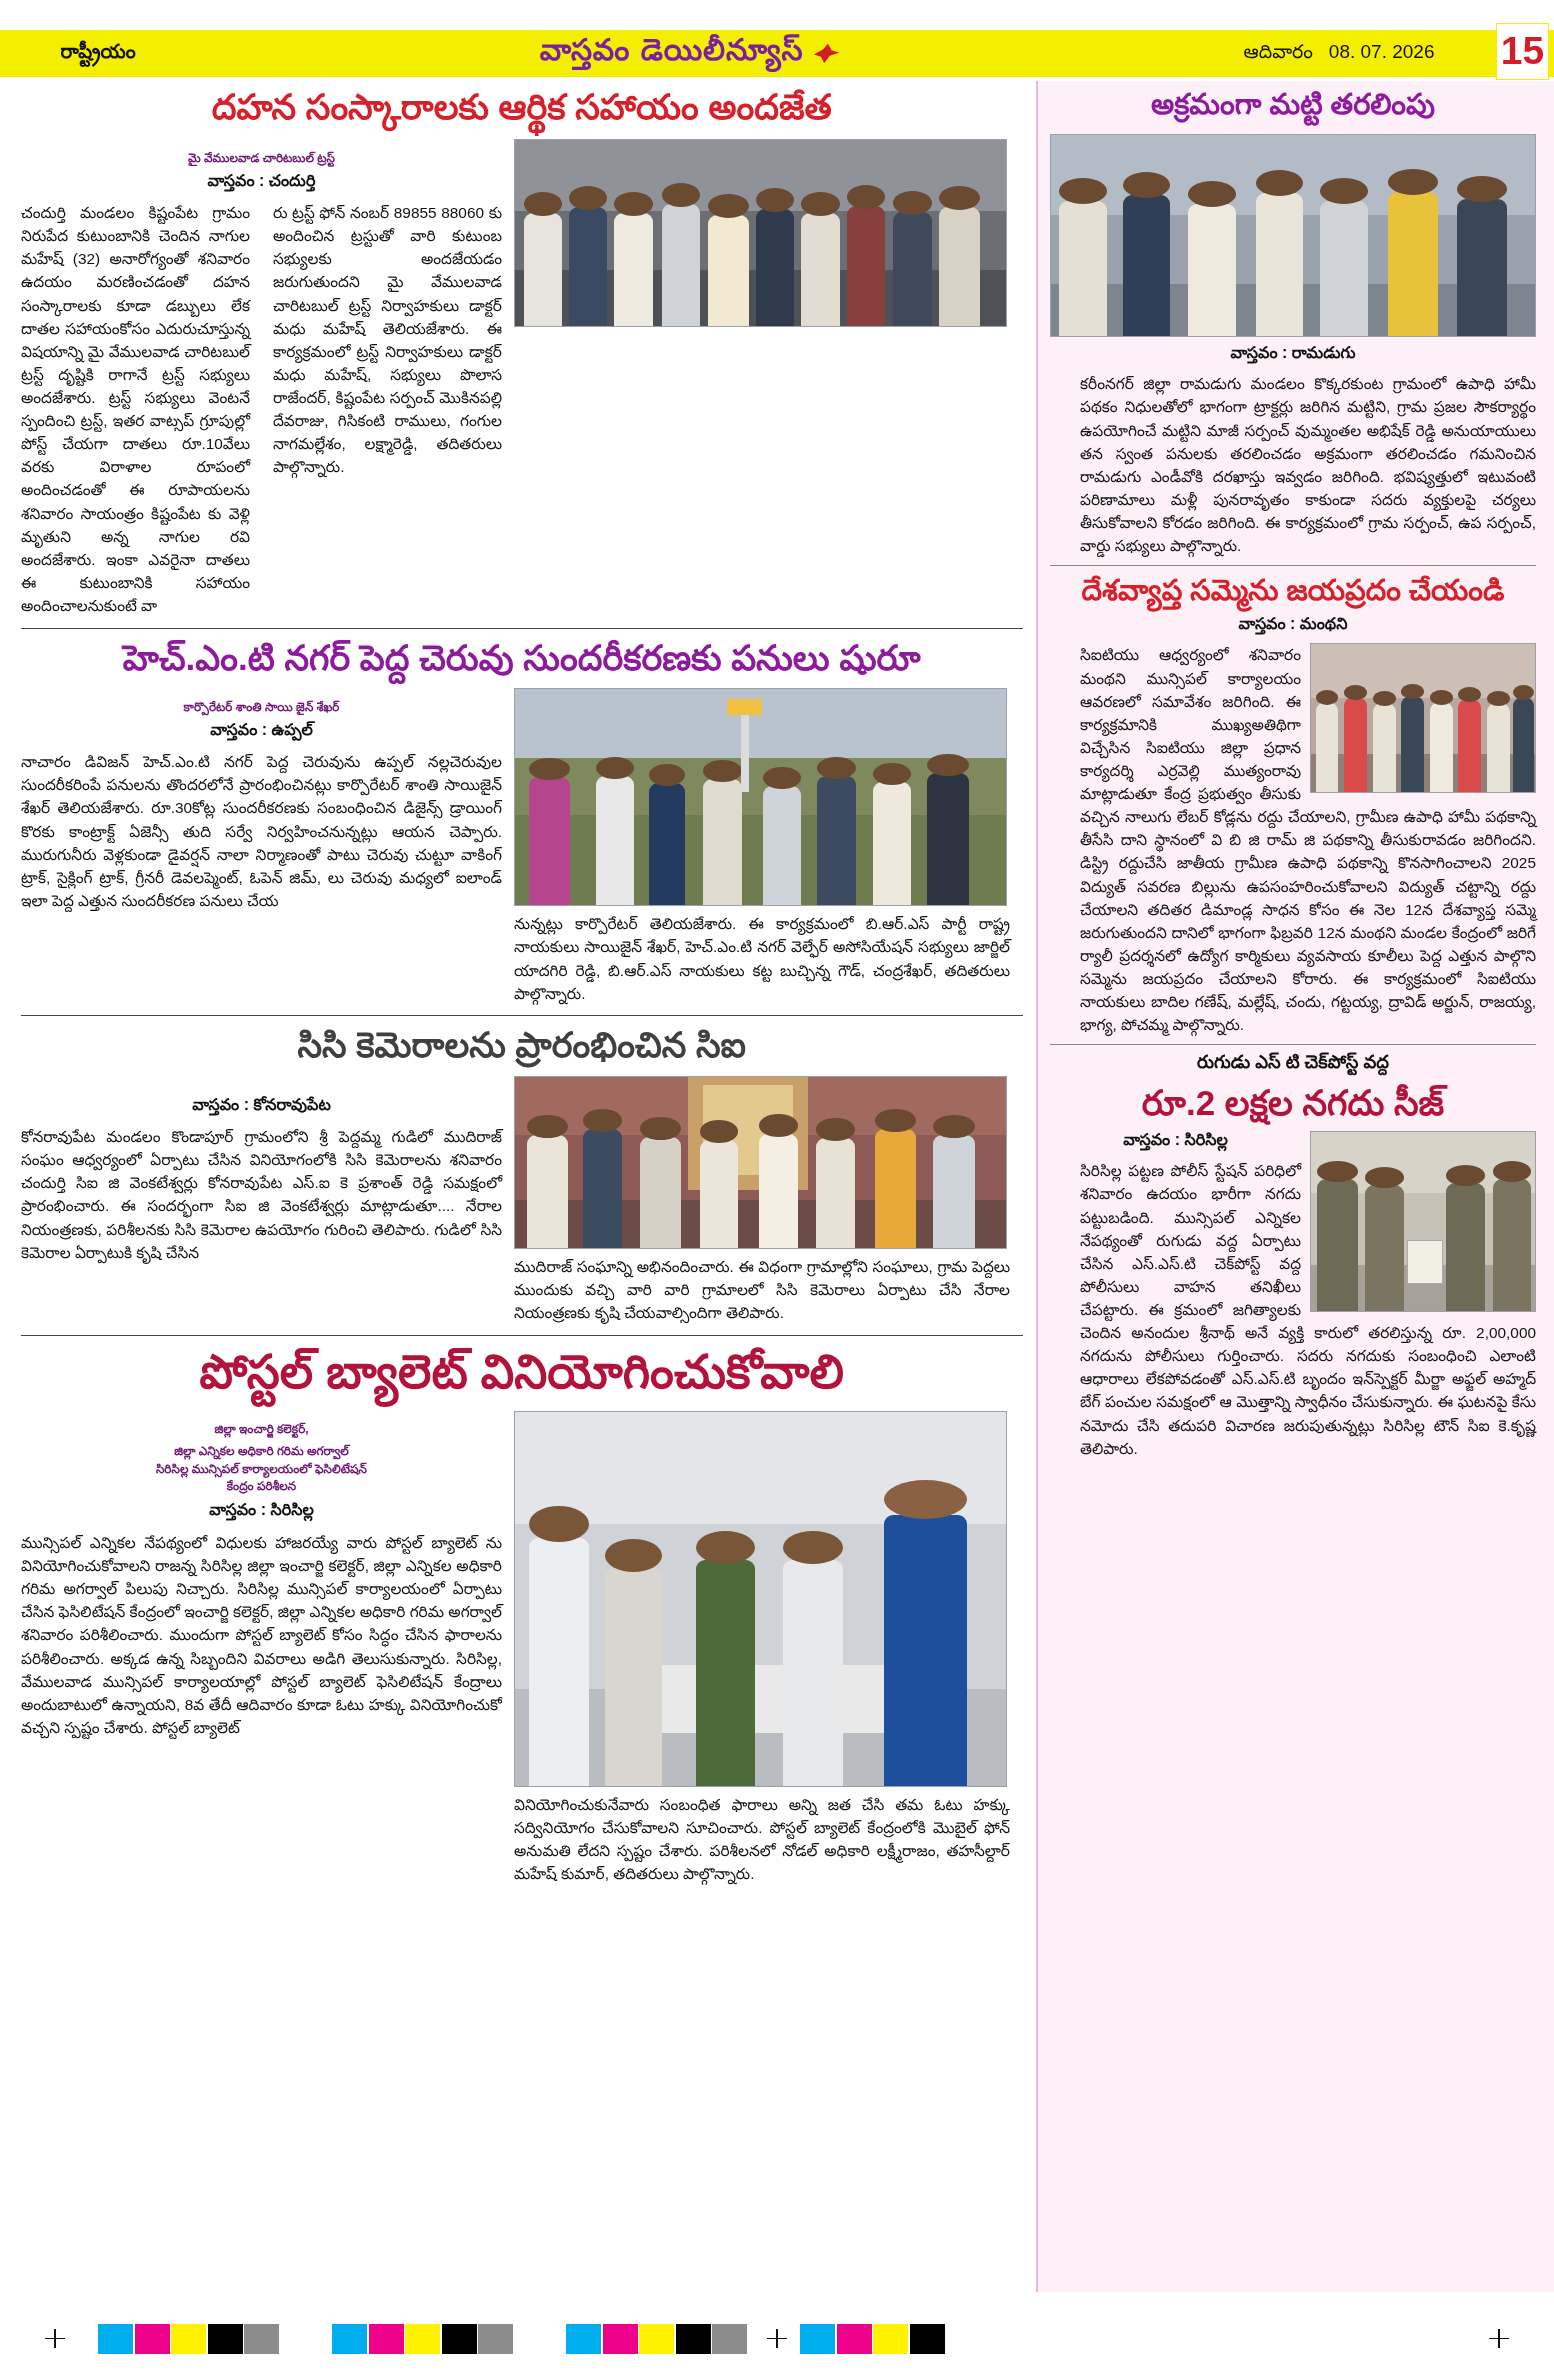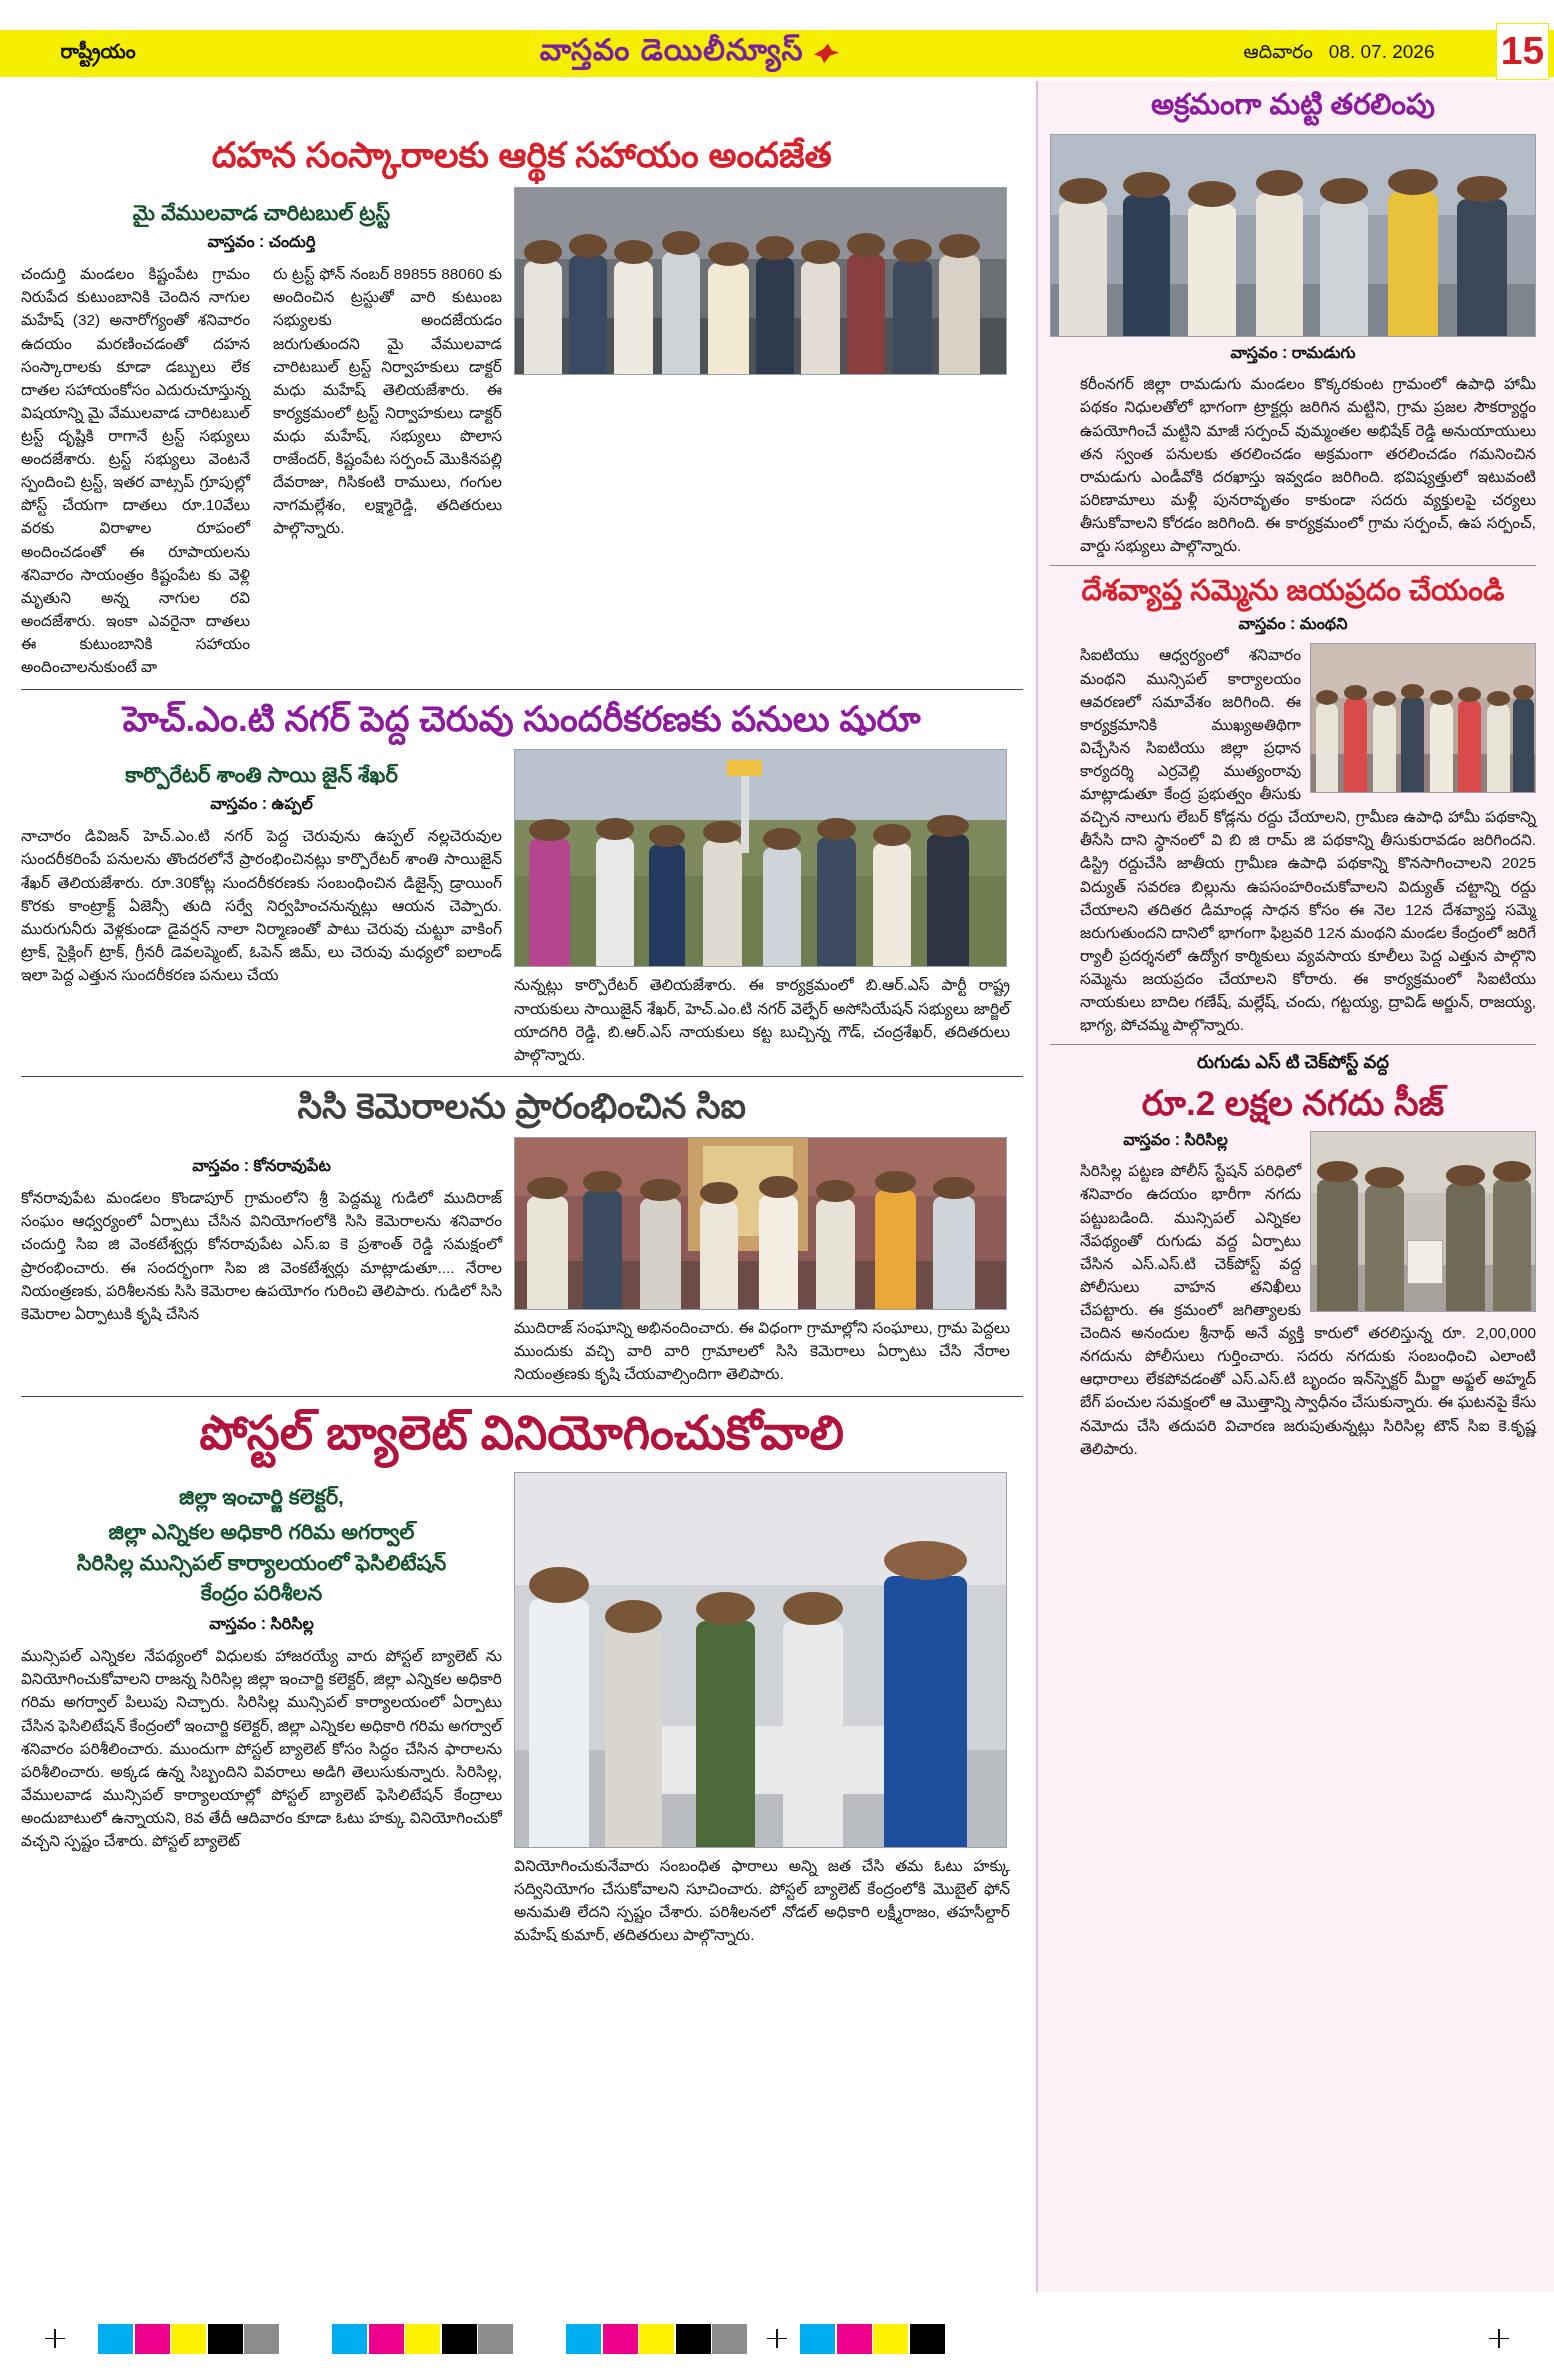--- a/index.html
+++ b/index.html
@@ -47,39 +47,39 @@
     display:flex; align-items:center; justify-content:center;
     border:1.5px solid #f4ee00;
   }
 
   
   .content {
     position:absolute; left:0; top:81px; width:1555px; height:2211px;
     display:flex;
   }
   .left-col {
-    width:1036px; padding:6px 13.5px 0 21px;margin-top:48px;
+    width:1036px; padding:6px 13.5px 0 21px;
   }
   .right-col {
     width:518px; padding:6px 18px 0 12px;
     background:#fdf0f7;
     border-left:2.3px solid #e4b9d4;
   }
 
   .hl { font-size:35px; font-weight:bold; text-align:center; line-height:1.15; }
   .hl-red { color:#d8202a; }
   .hl-purple { color:#8e1b9e; }
   .hl-blue { color:#404040; }
   .hl-maroon { color:#b3123b; }
 
   .rule { border:0; border-top:1.5px solid #444; margin:10.5px 0 9px 0; }
   .rule-thin { border:0; border-top:0.8px solid #888; margin:7.5px 0; }
 
   .credit {
-    text-align:center; font-size:21px; font-weight:bold; line-height:1.45; color:#14532d;
+    text-align:center; font-size:12px; font-weight:bold; line-height:1.45; color:#701a75;
     margin:10.5px 0 4.5px 0;
   }
   .dateline {
     text-align:center; font-size:16px; font-weight:bold; margin:3px 0 7.5px 0;
   }
 
   .art { display:flex; gap:12px; }
   .txtcol { font-size:15.4px; line-height:1.5; text-align:justify; color:#111; }
 
   .photo {

